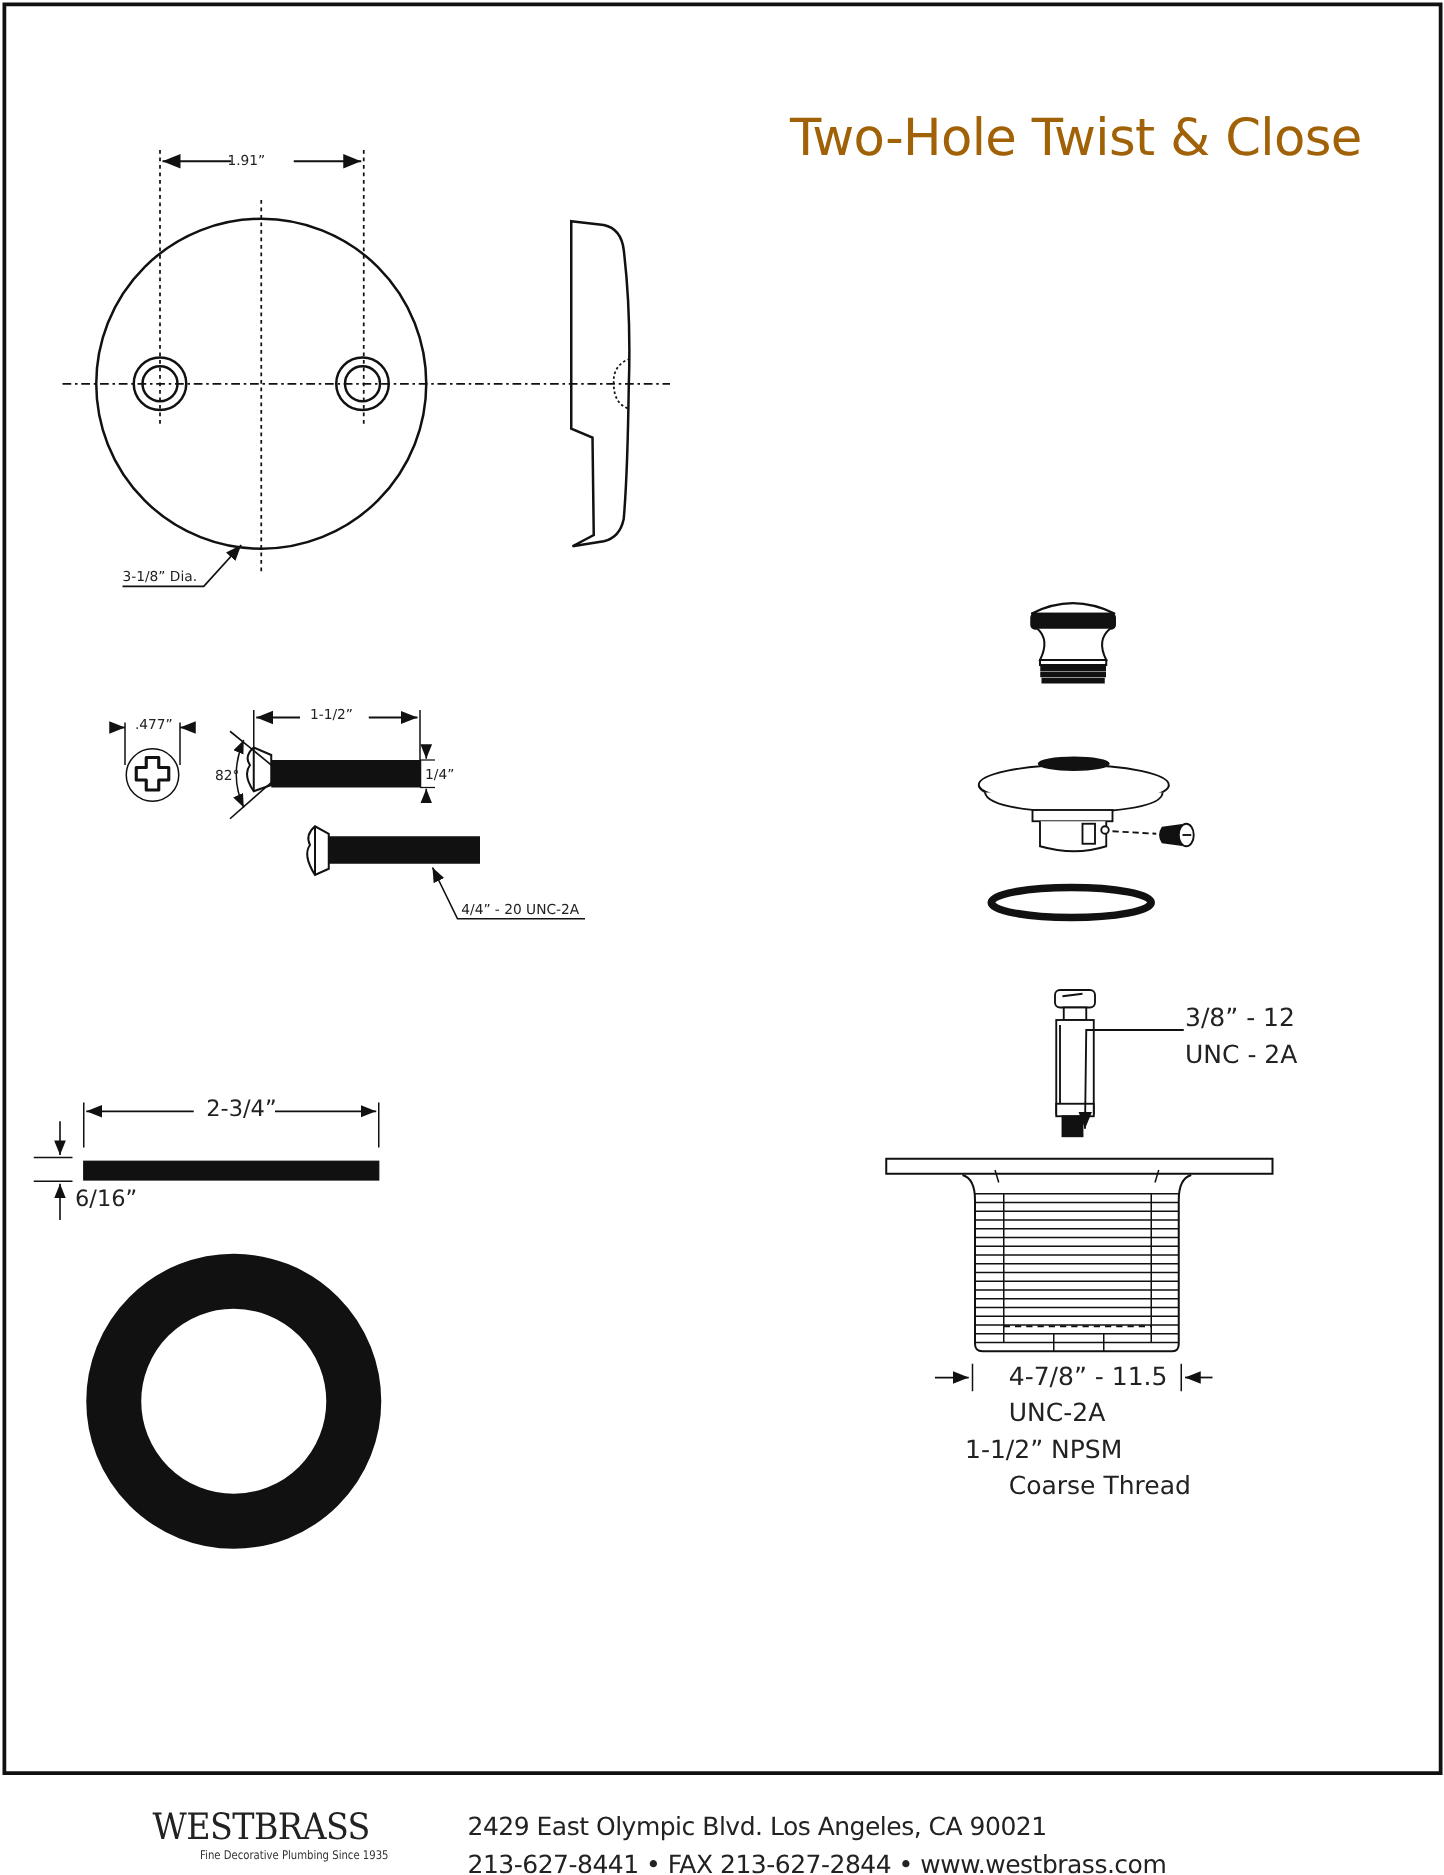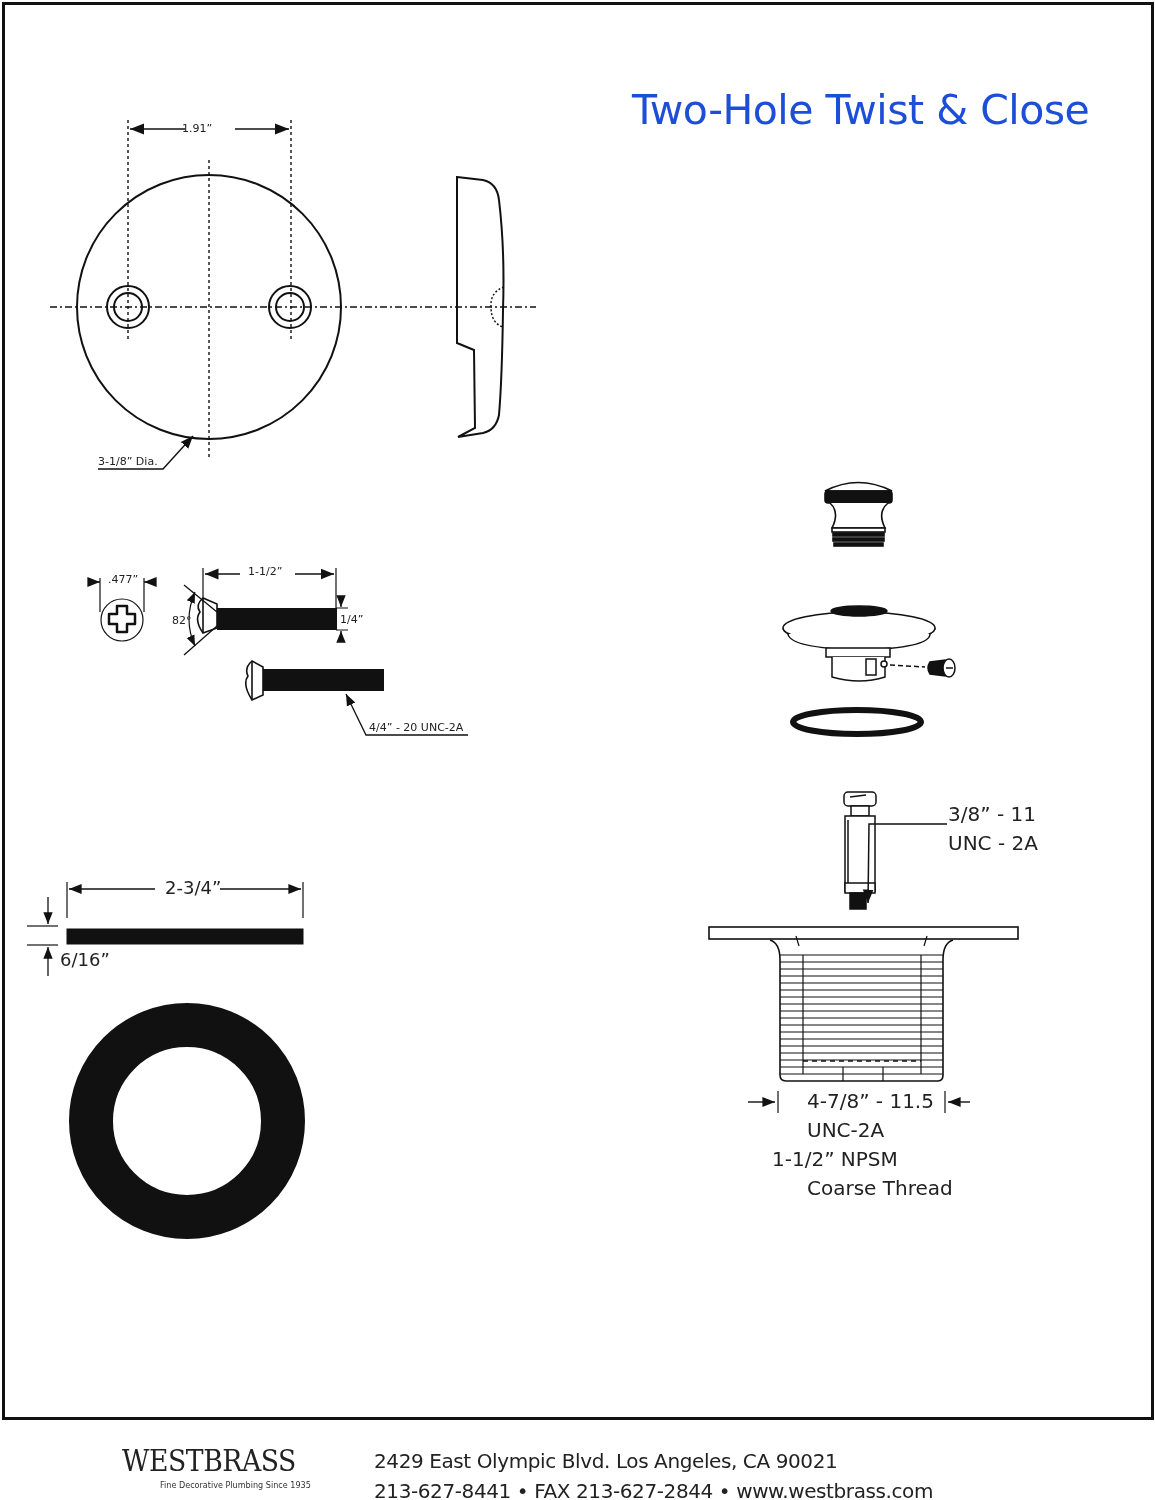--- a/index.html
+++ b/index.html
@@ -2,21 +2,21 @@
 <html><head>
 <meta charset="utf-8">
 <style>
   html, body { margin: 0; padding: 0; background: #ffffff; }
   body { width: 1155px; height: 1500px; position: relative; overflow: hidden;
          font-family: "DejaVu Sans", "Liberation Sans", sans-serif; color: #1a1a1a; }
   .frame { position: absolute; left: 2px; top: 2px; width: 1146px; height: 1412px;
            border: 3px solid #111; box-sizing: content-box; }
   svg.drawing { position: absolute; left: 0; top: 0; }
   .title { position: absolute; left: 632px; top: 82px; font-size: 41px; line-height: 56px;
-           font-family: "DejaVu Sans", sans-serif; font-weight: normal; color: #1d4ed8;
+           font-family: "DejaVu Sans", sans-serif; font-weight: normal; color: #a16207;
            letter-spacing: -0.5px; margin: 0; }
   .title span { display: block; }
   .dim { position: absolute; font-family: "DejaVu Sans", sans-serif; color: #222; white-space: nowrap; }
   .dim.sm { font-size: 11px; }
   .dim.md { font-size: 18px; }
   .dim.lg { font-size: 20px; line-height: 29px; }
   .footer-logo { position: absolute; left: 122px; top: 1445px; }
   .brand { font-family: "DejaVu Serif", "Liberation Serif", serif; font-size: 29px;
            letter-spacing: -0.5px; color: #222; line-height: 32px; transform: scaleX(0.92);
            transform-origin: left center; }
@@ -201,21 +201,21 @@
 
 <div class="dim sm" style="left:108px; top:573px;">.477”</div>
 <div class="dim sm" style="left:248px; top:565px;">1-1/2”</div>
 <div class="dim sm" style="left:172px; top:614px;">82°</div>
 <div class="dim sm" style="left:340px; top:613px;">1/4”</div>
 <div class="dim sm" style="left:369px; top:721px;">4/4” - 20 UNC-2A</div>
 
 <div class="dim md" style="left:165px; top:877px;">2-3/4”</div>
 <div class="dim md" style="left:60px; top:949px;">6/16”</div>
 
-<div class="dim lg" style="left:948px; top:800px;">3/8” - 11</div>
+<div class="dim lg" style="left:948px; top:800px;">3/8” - 12</div>
 <div class="dim lg" style="left:948px; top:829px;">UNC - 2A</div>
 
 <div class="dim lg" style="left:807px; top:1087px;">4-7/8” - 11.5</div>
 <div class="dim lg" style="left:807px; top:1116px;">UNC-2A</div>
 <div class="dim lg" style="left:772px; top:1145px;">1-1/2” NPSM</div>
 <div class="dim lg" style="left:807px; top:1174px;">Coarse Thread</div>
 
 <div class="footer-logo">
   <div class="brand">WESTBRASS</div>
   <div class="tagline">Fine Decorative Plumbing Since 1935</div>

